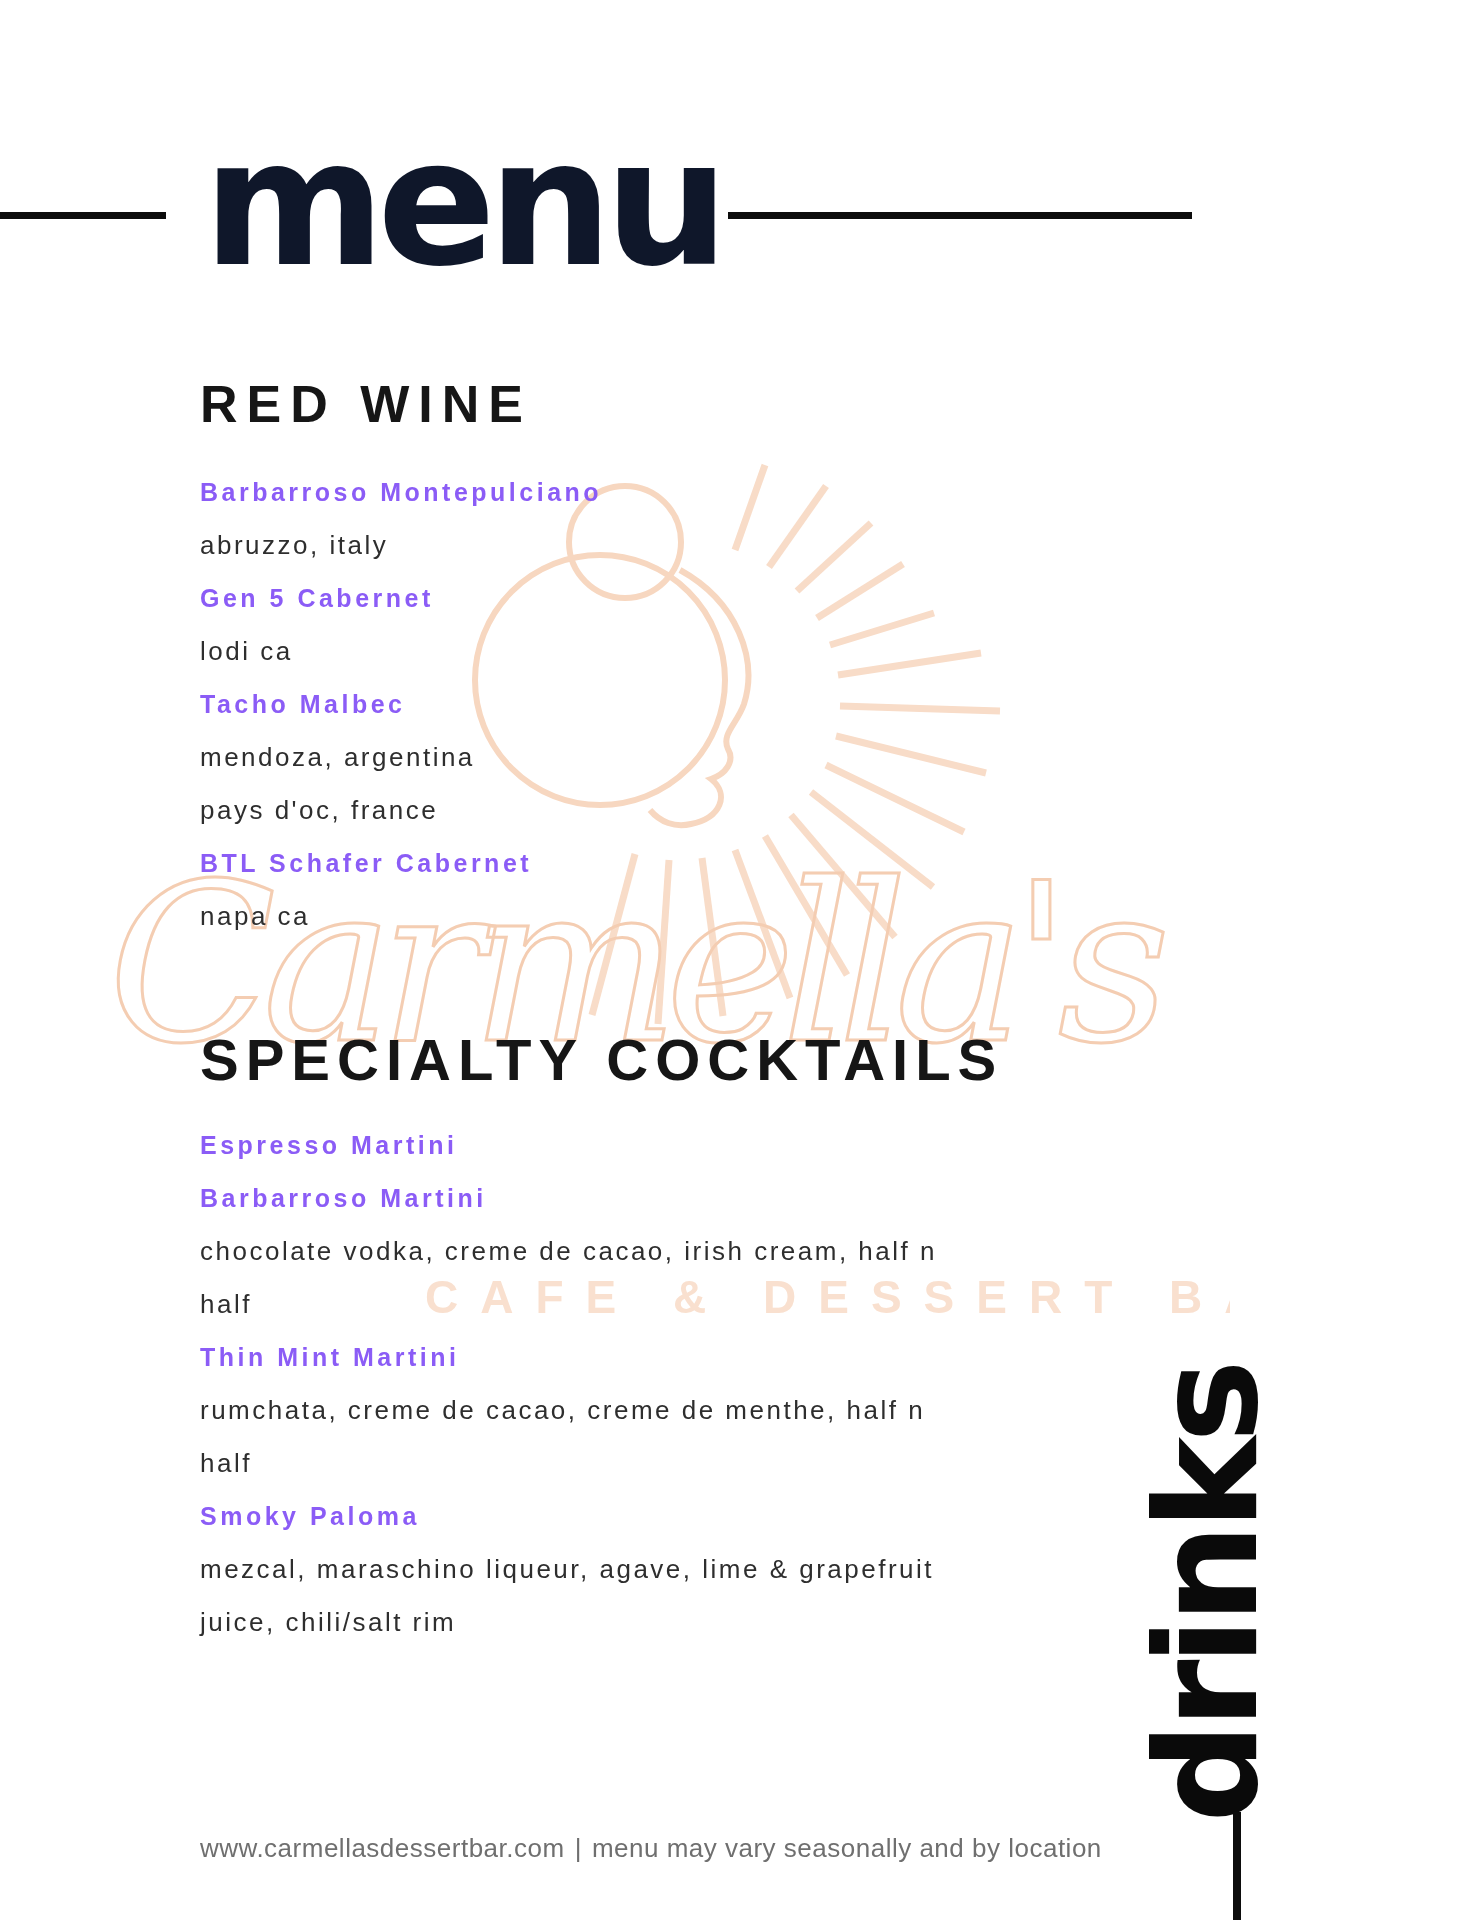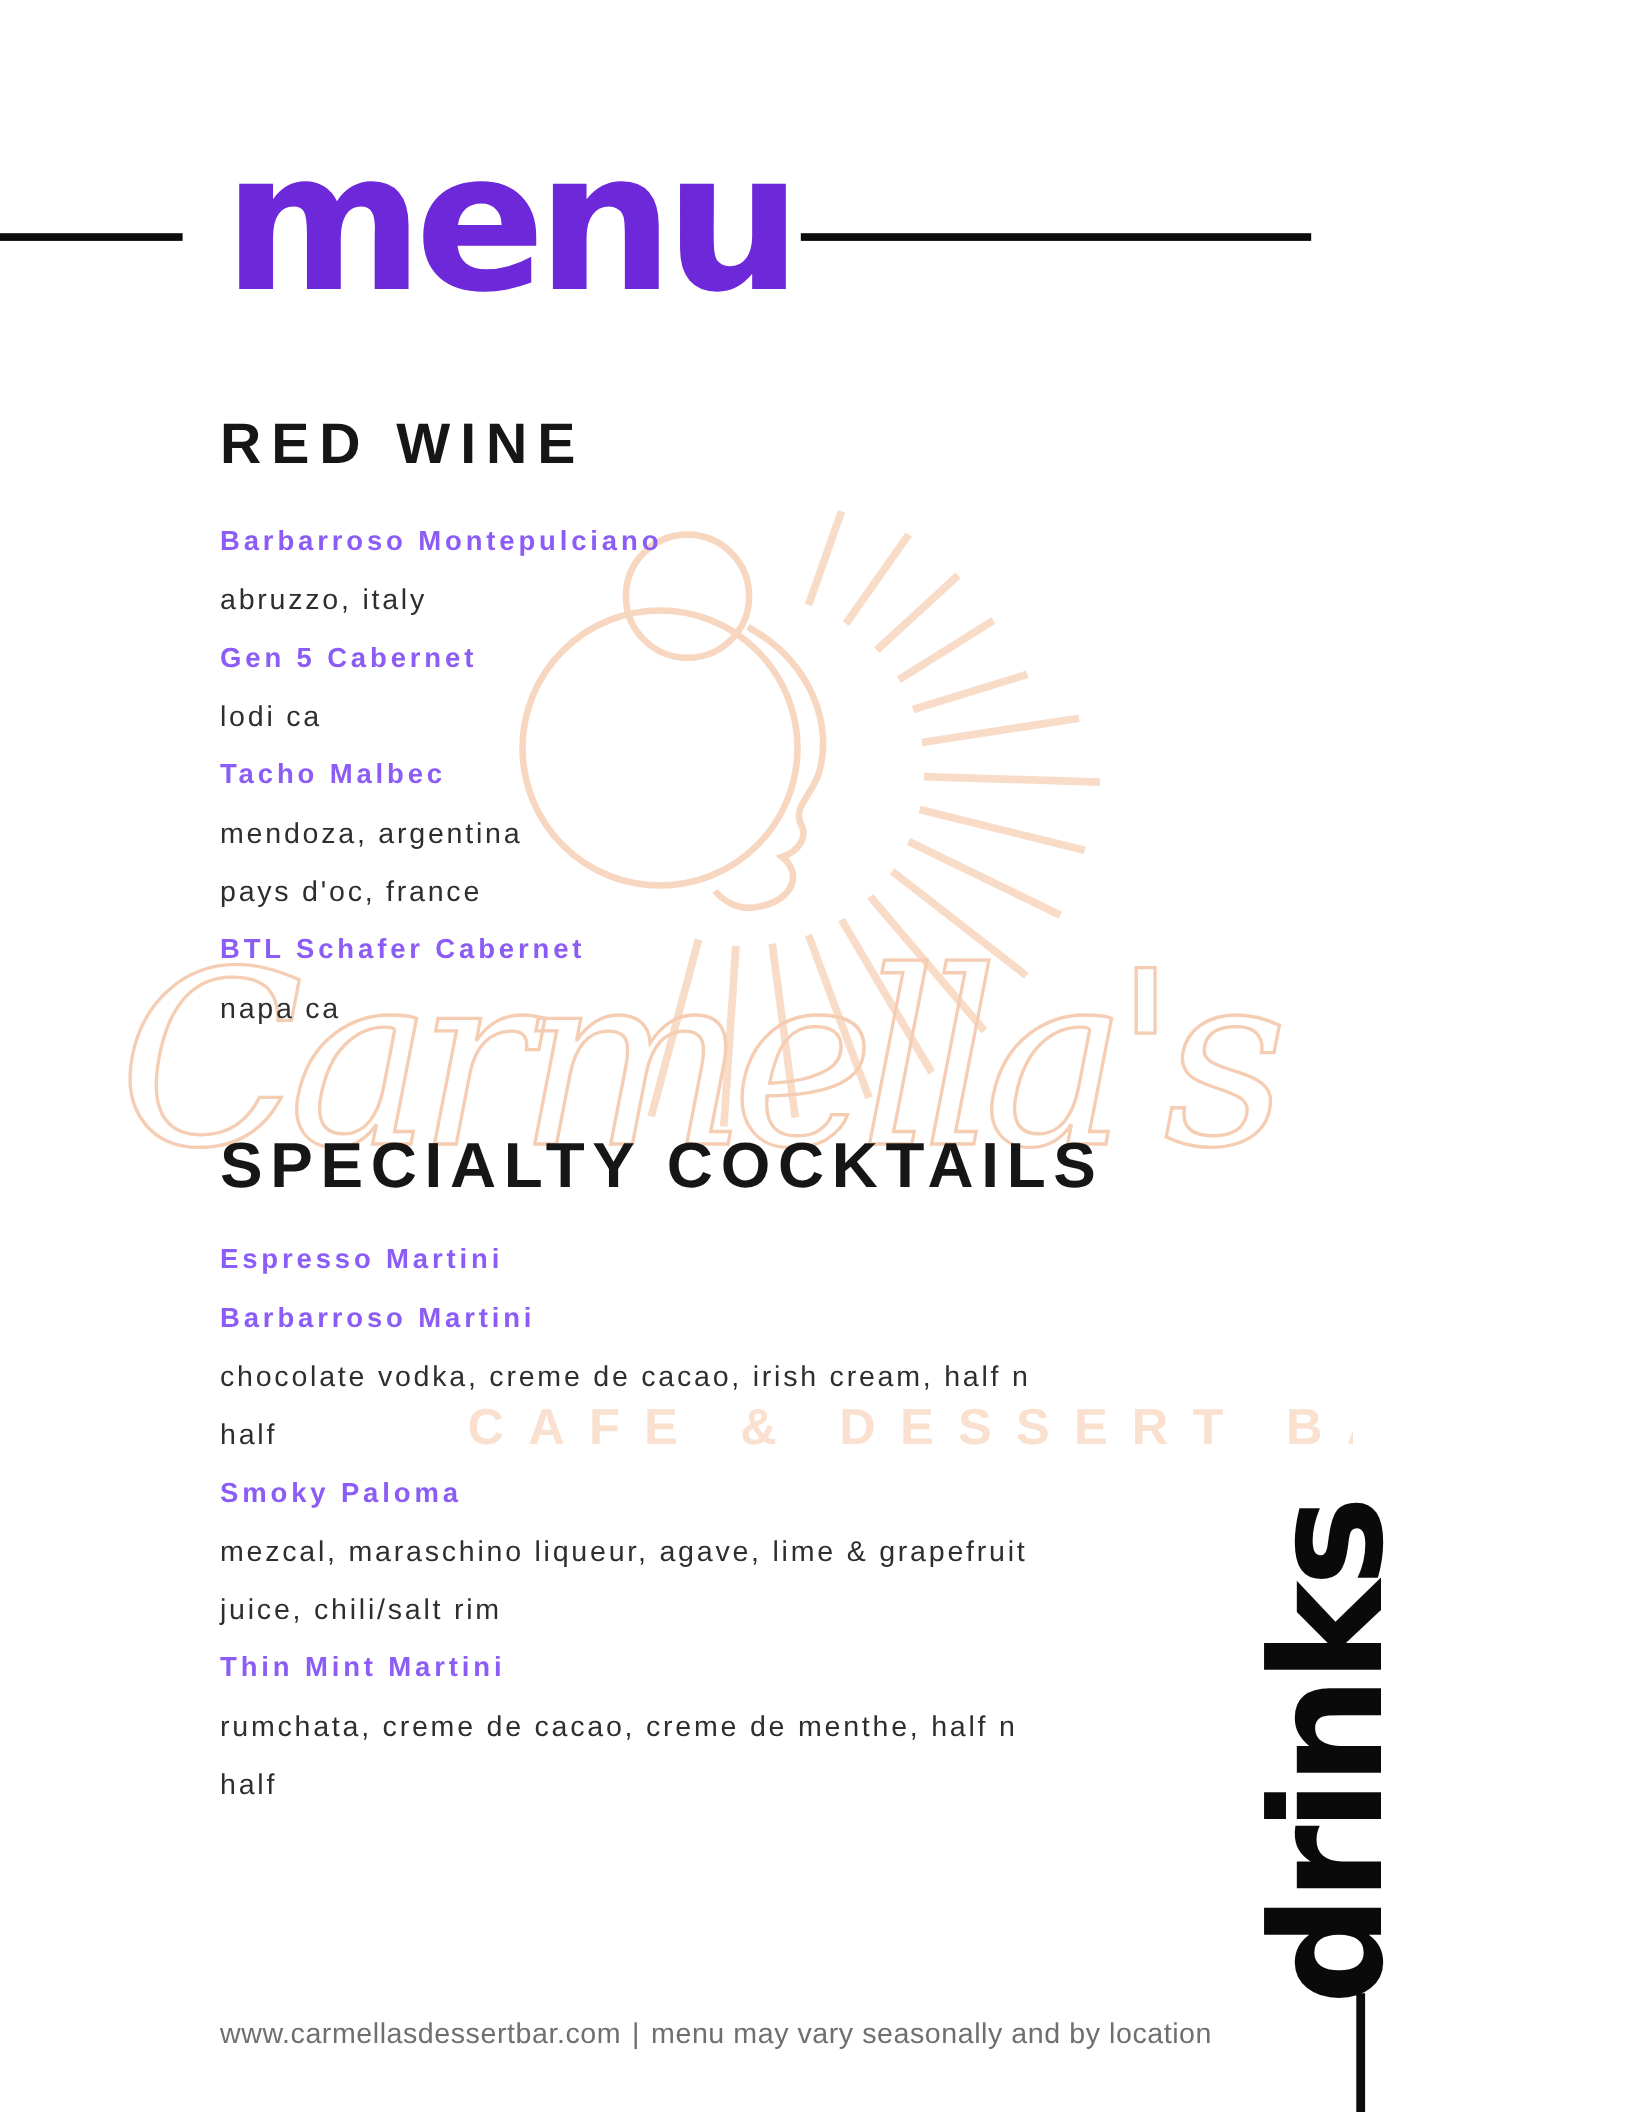--- a/index.html
+++ b/index.html
@@ -9,21 +9,21 @@
     font-family:"Liberation Sans", sans-serif;
   }
   .rule{position:absolute;background:#0c0c0c;}
   .rule-left{left:0;top:212px;width:166px;height:7px;}
   .rule-right{left:728px;top:212px;width:464px;height:7px;}
   .rule-bottom-vertical{left:1233px;top:1812px;width:8px;height:108px;}
 
   .page-title{
     position:absolute;left:203px;top:116px;margin:0;
     font-family:"DejaVu Sans", sans-serif;font-weight:bold;
-    font-size:175px;line-height:1;letter-spacing:-8px;color:#6d28d9;
+    font-size:175px;line-height:1;letter-spacing:-8px;color:#0f172a;
   }
 
   .watermark{position:absolute;left:80px;top:450px;z-index:0;pointer-events:none;}
 
   .content{position:relative;z-index:1;}
 
   .section-heading{
     position:absolute;left:200px;margin:0;color:#161616;
     font-weight:bold;
   }
@@ -129,27 +129,27 @@
       <div>
         <div class="item-name">Espresso Martini</div>
       </div>
 
       <div>
         <div class="item-name">Barbarroso Martini</div>
         <div class="item-desc">chocolate vodka, creme de cacao, irish cream, half n half</div>
       </div>
 
       <div>
-        <div class="item-name">Smoky Paloma</div>
-        <div class="item-desc">mezcal, maraschino liqueur, agave, lime &amp; grapefruit juice, chili/salt rim</div>
+        <div class="item-name">Thin Mint Martini</div>
+        <div class="item-desc">rumchata, creme de cacao, creme de menthe, half n half</div>
       </div>
 
       <div>
-        <div class="item-name">Thin Mint Martini</div>
-        <div class="item-desc">rumchata, creme de cacao, creme de menthe, half n half</div>
+        <div class="item-name">Smoky Paloma</div>
+        <div class="item-desc">mezcal, maraschino liqueur, agave, lime &amp; grapefruit juice, chili/salt rim</div>
       </div>
     </div>
 
   <div class="drinks-vertical">drinks</div>
   <div class="rule rule-bottom-vertical"></div>
 
   <div class="footer">
     <span>www.carmellasdessertbar.com</span><span class="sep">|</span><span>menu may vary seasonally and by location</span>
   </div>
 </div>

